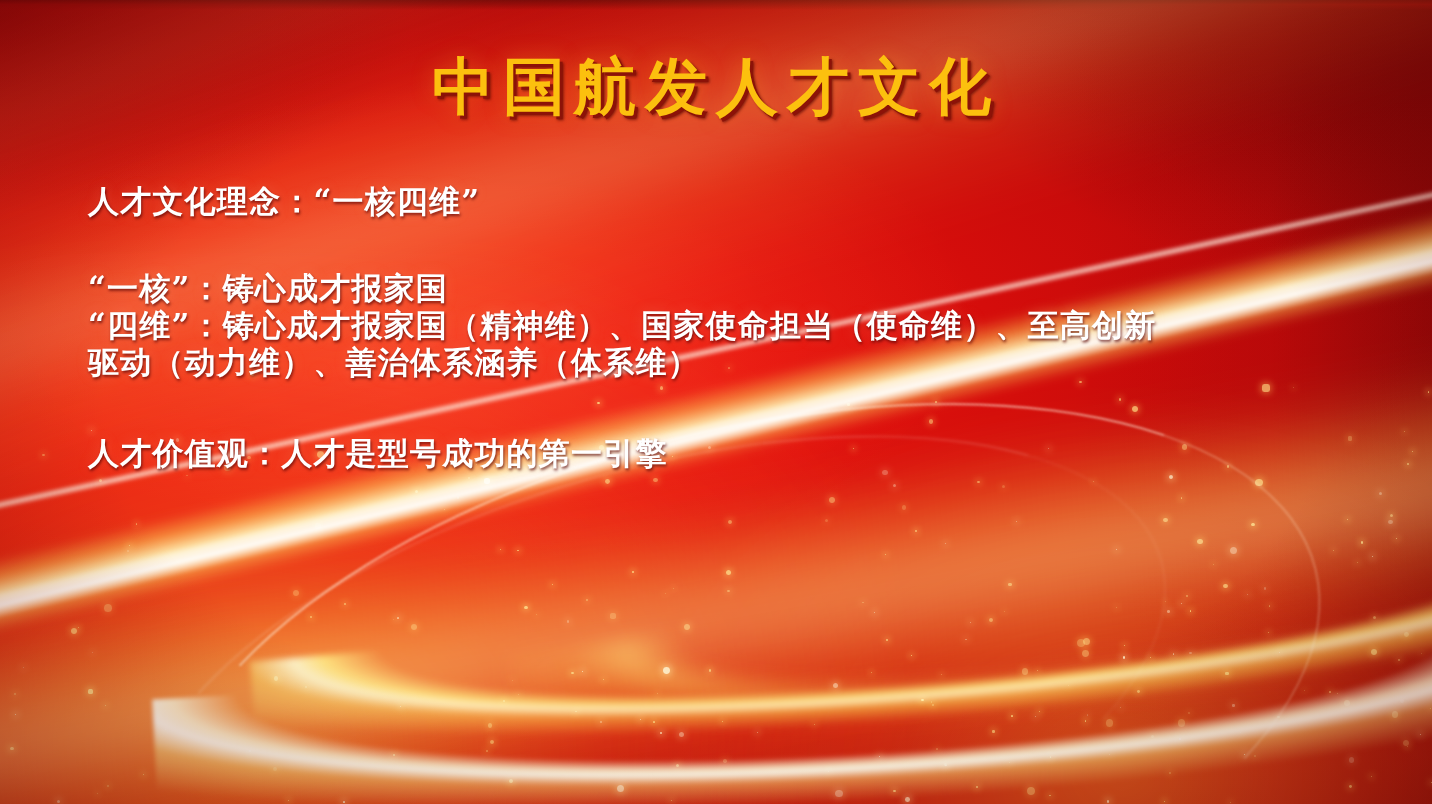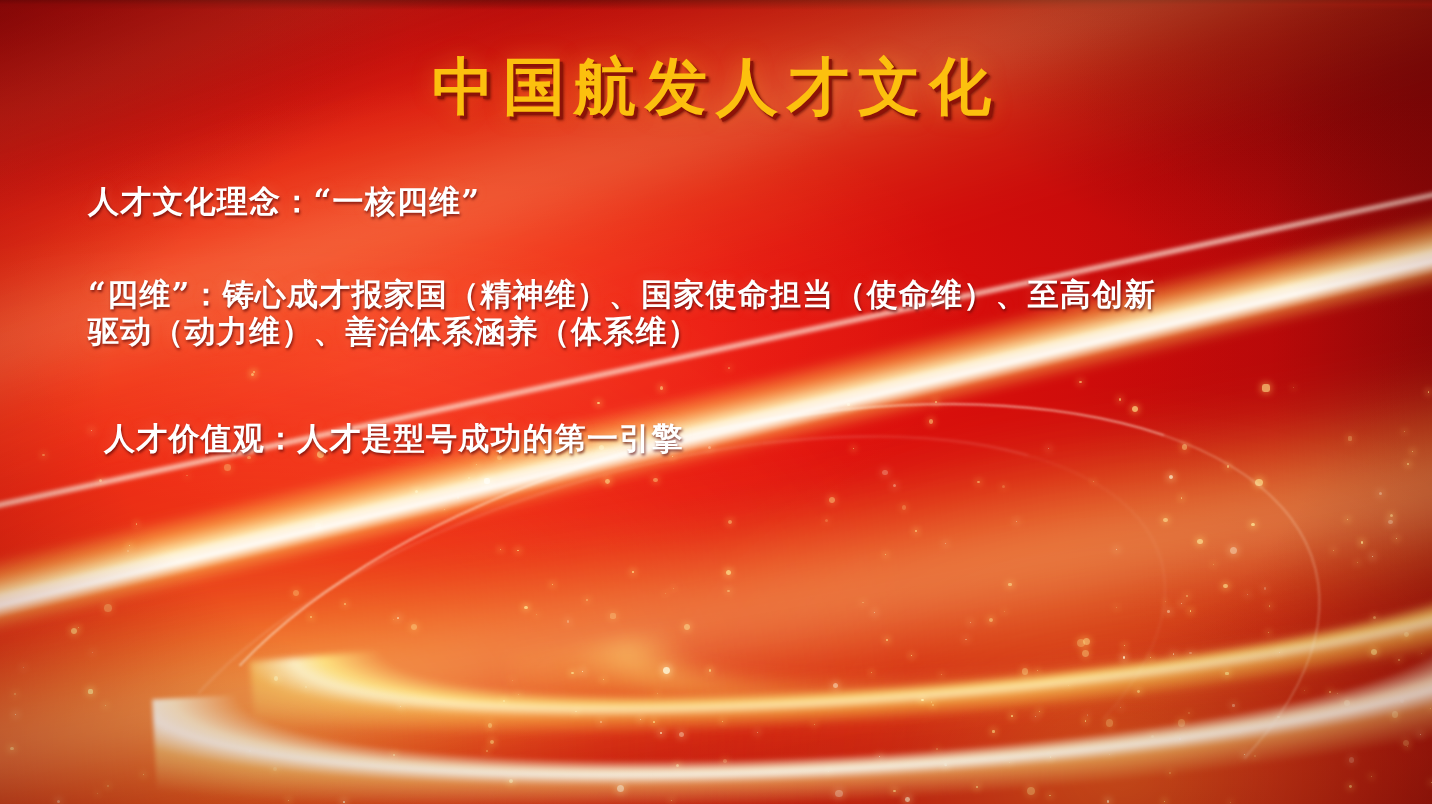--- a/index.html
+++ b/index.html
@@ -242,21 +242,21 @@
     text-shadow:
       1px 2px 3px rgba(90,5,5,0.75),
       0 0 14px rgba(255,190,150,0.22);
   }
   .line { margin: 0; padding: 0; }
   .gap-row { height: 6px; }
 
   .p-concept { margin-bottom: 0; }
   .p-core { margin: 0; }
   .p-four { margin: 0; }
-  .p-values { margin: 16px; }
+  .p-values { margin: 0; }
   .p-manage { margin: 0; }
   .p-quality { margin: 0; }
   .p-conduct { margin: 0; opacity: 0.97; }
 
   .l-spacer-1 { height: 56px; }
   .l-spacer-2 { height: 60px; }
   .l-spacer-3 { height: 54px; }
   .l-spacer-4 { height: 48px; }
   .l-spacer-5 { height: 48px; }
 </style>
@@ -536,20 +536,21 @@
   <div class="content">
 
     <div class="title">中国航发人才文化</div>
 
     <div class="body-text">
 
       <p class="line p-concept">人才文化理念：“一核四维”</p>
 
       <div class="l-spacer-1"></div>
 
+      <p class="line p-core">“一核”：铸心成才报家国</p>
 
       <div class="gap-row"></div>
 
       <p class="line p-four">“四维”：铸心成才报家国（精神维）、国家使命担当（使命维）、至高创新</p>
 
       <div class="gap-row"></div>
 
       <p class="line p-four">驱动（动力维）、善治体系涵养（体系维）</p>
 
       <div class="l-spacer-2"></div>

